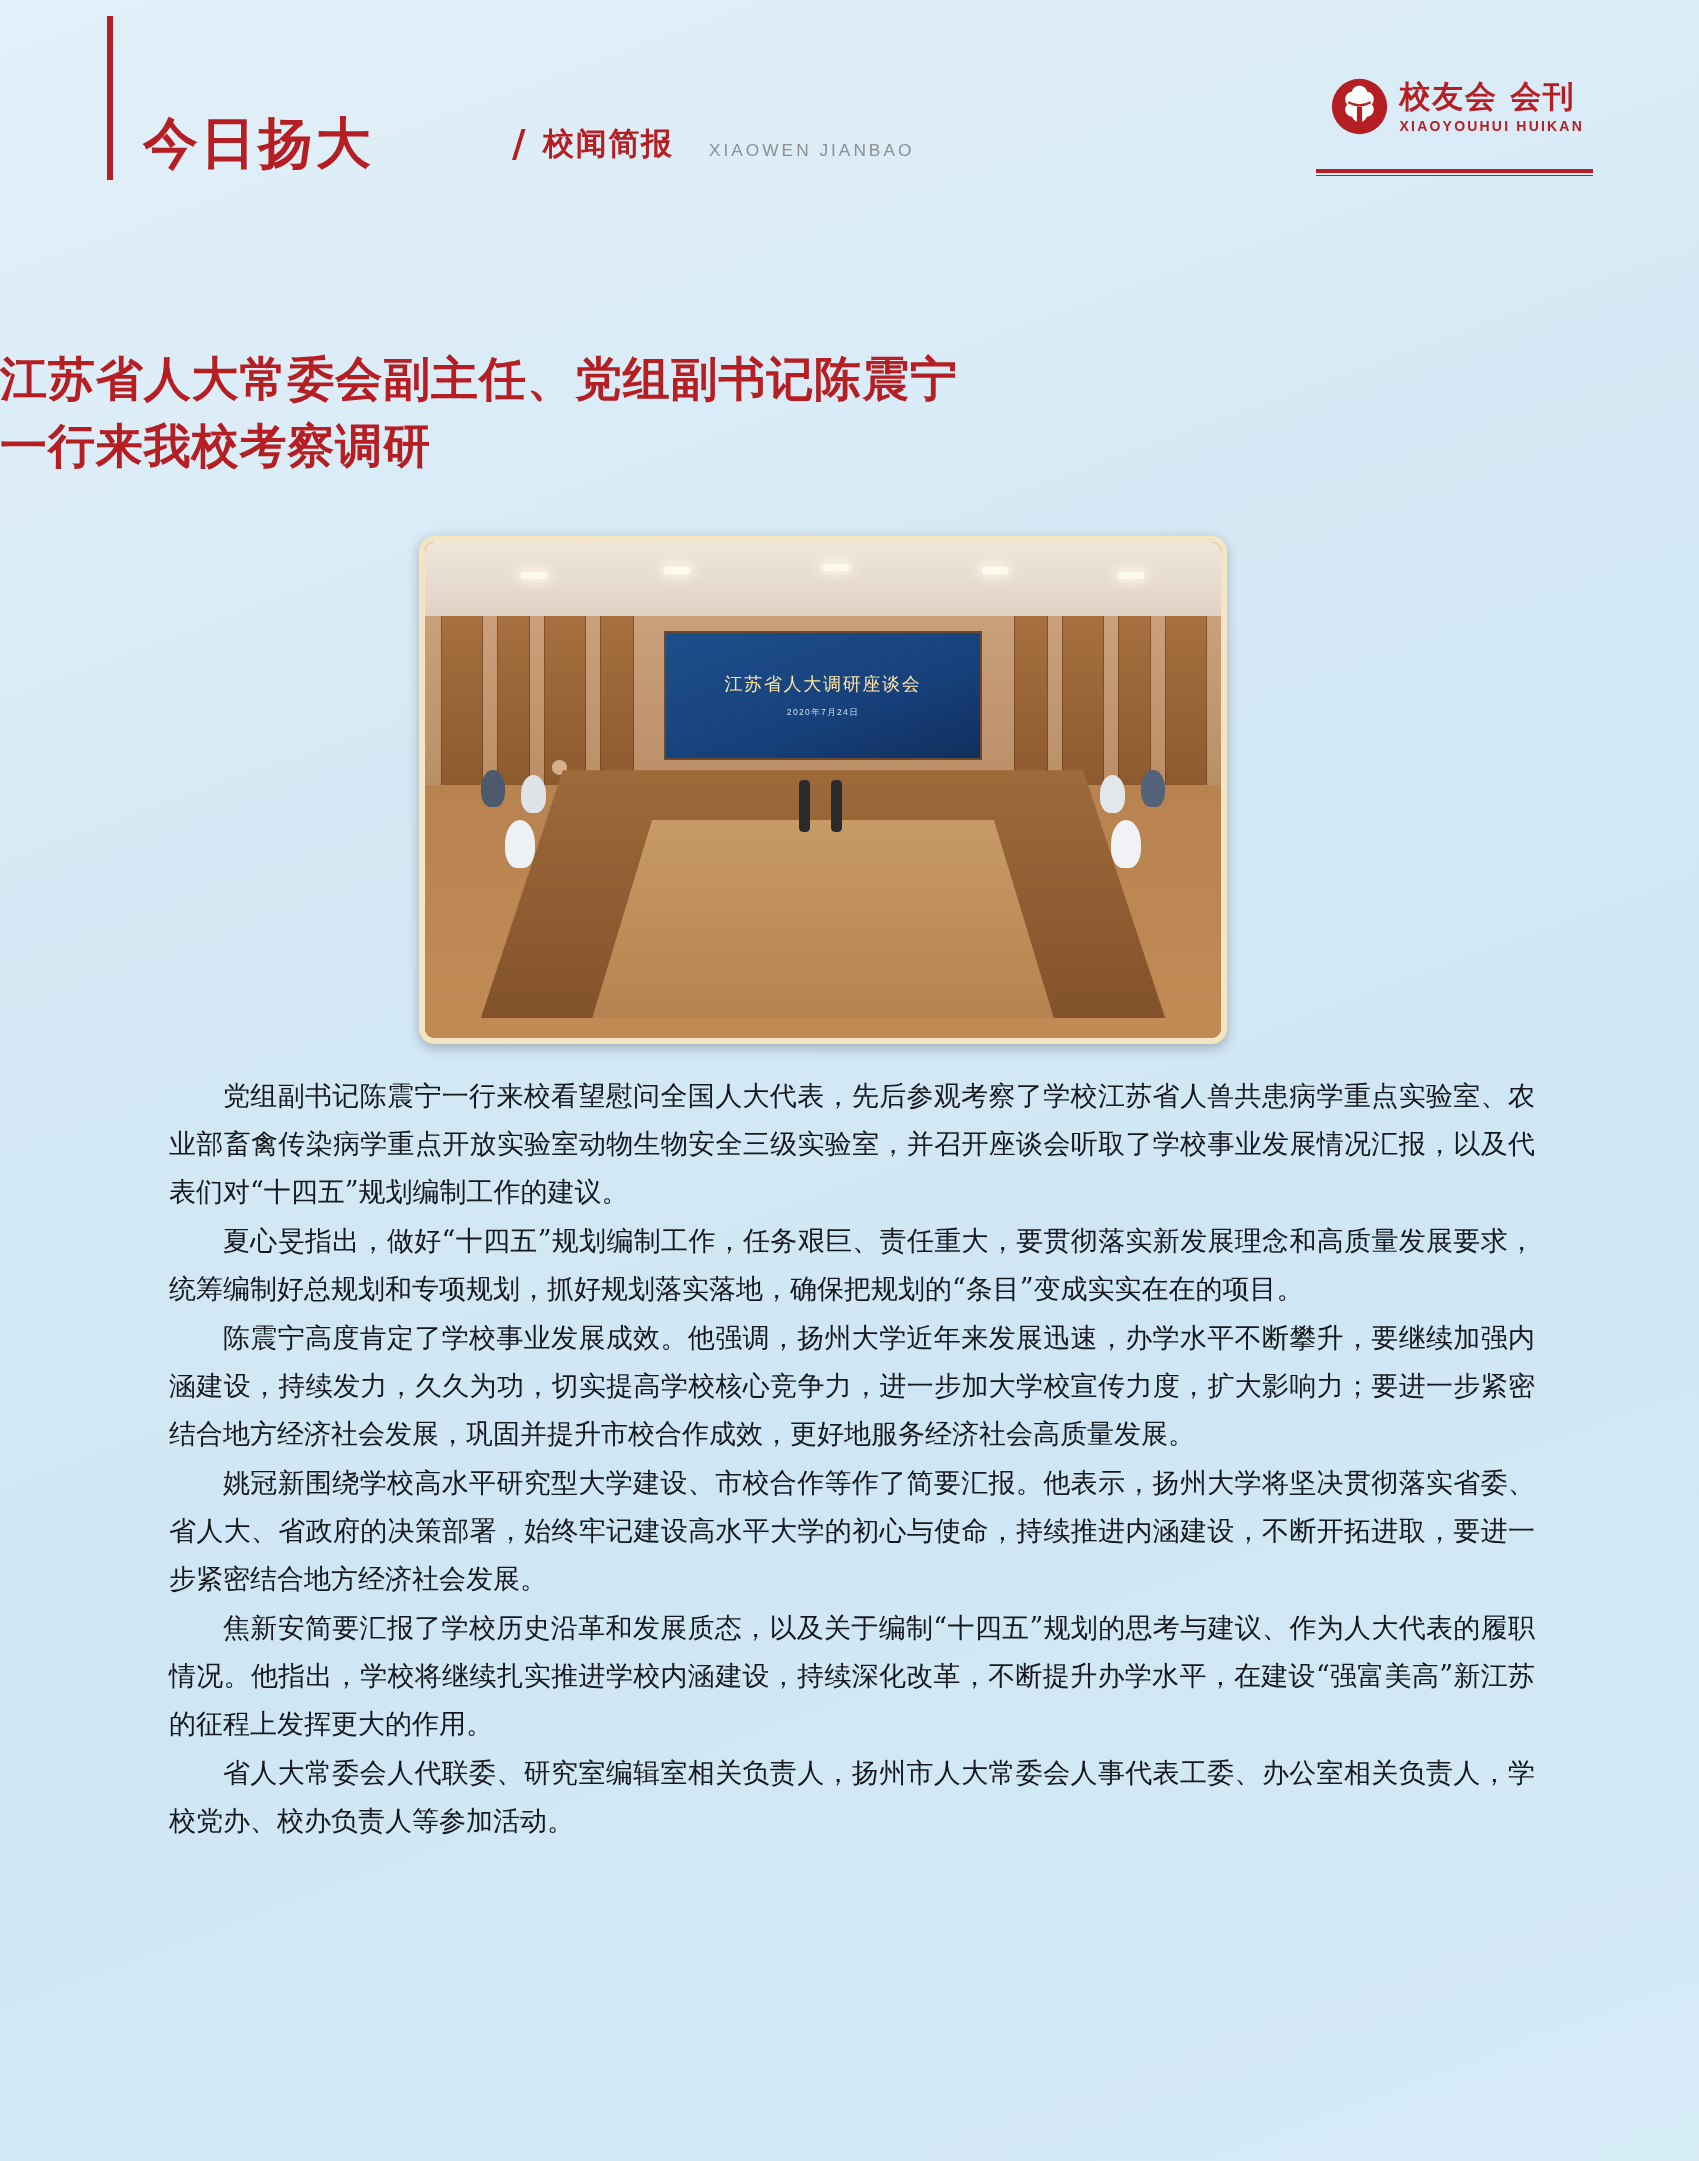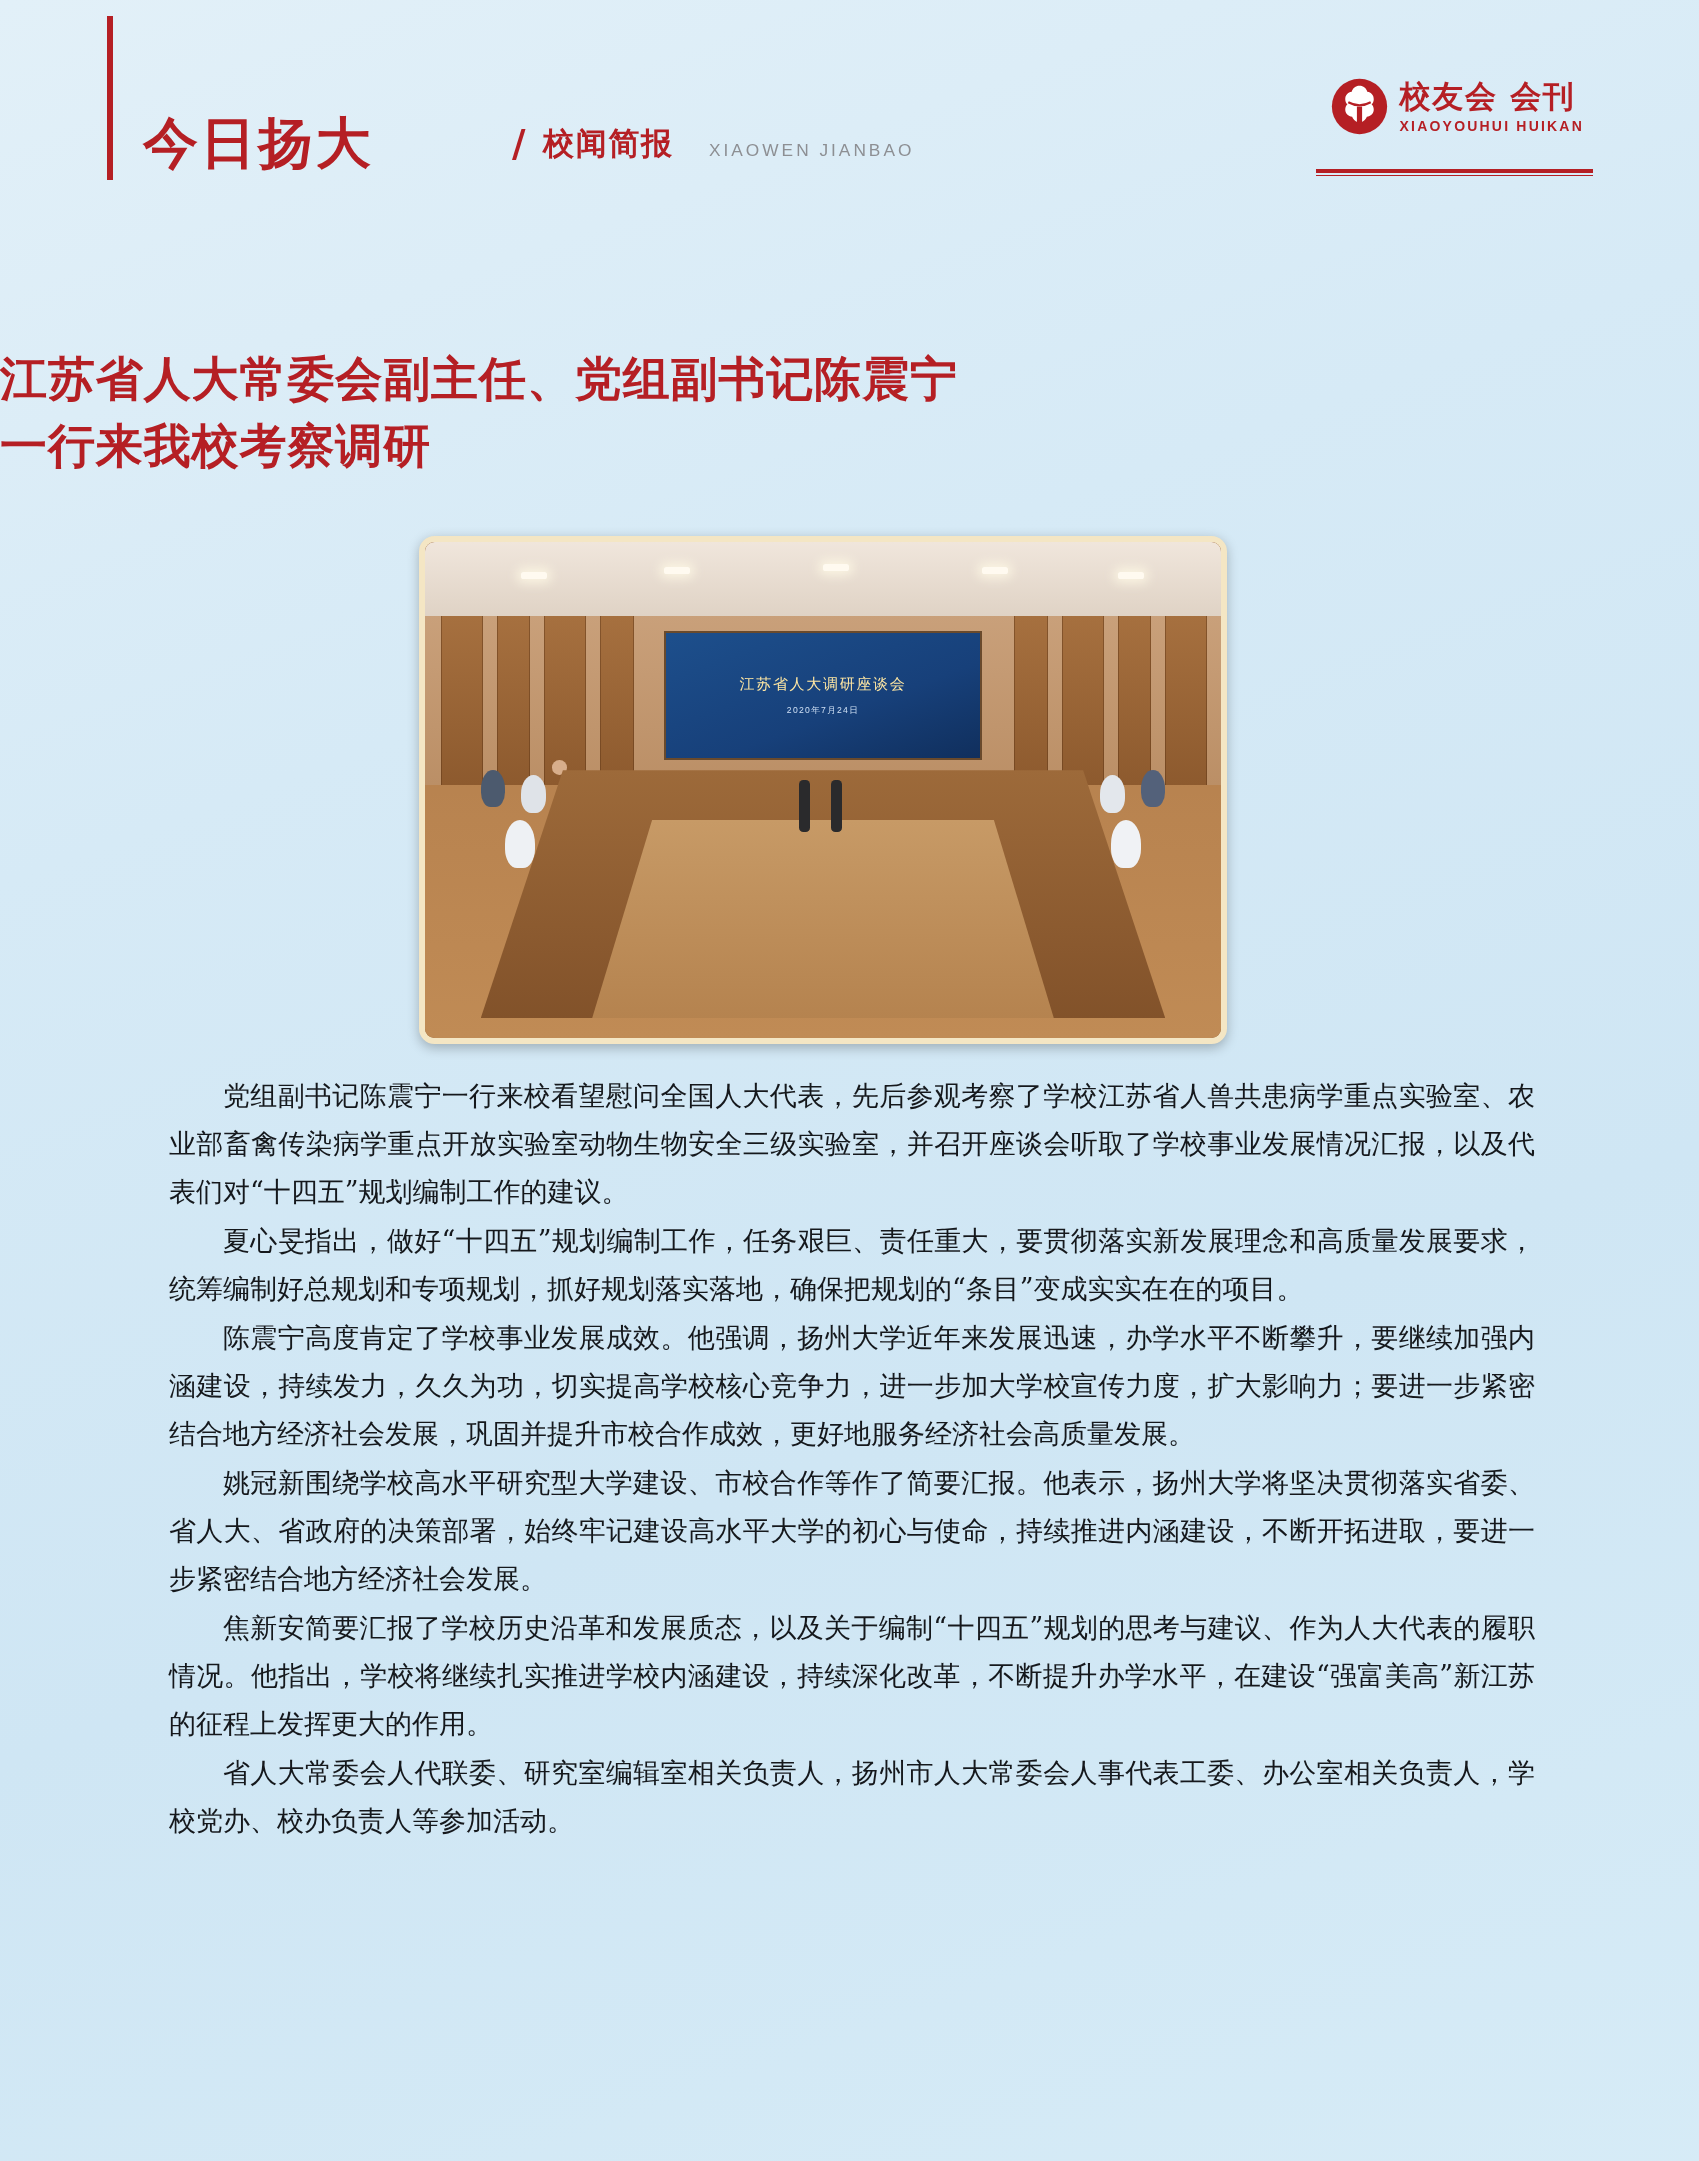--- a/index.html
+++ b/index.html
@@ -201,21 +201,21 @@
     box-sizing: border-box;
     display: flex;
     flex-direction: column;
     align-items: center;
     justify-content: center;
     gap: 11.2px;
   }
   .p-screen .s-title {
     color: #ffe7a3;
     font-family: Liberation Sans, sans-serif;
-    font-size: 15px;
+    font-size: 18px;
     letter-spacing: 1.7px;
     white-space: nowrap;
   }
   .p-screen .s-date {
     color: #cfe0f5;
     font-family: "Liberation Sans", sans-serif;
     font-size: 8.6px;
     letter-spacing: 1.3px;
   }
   

